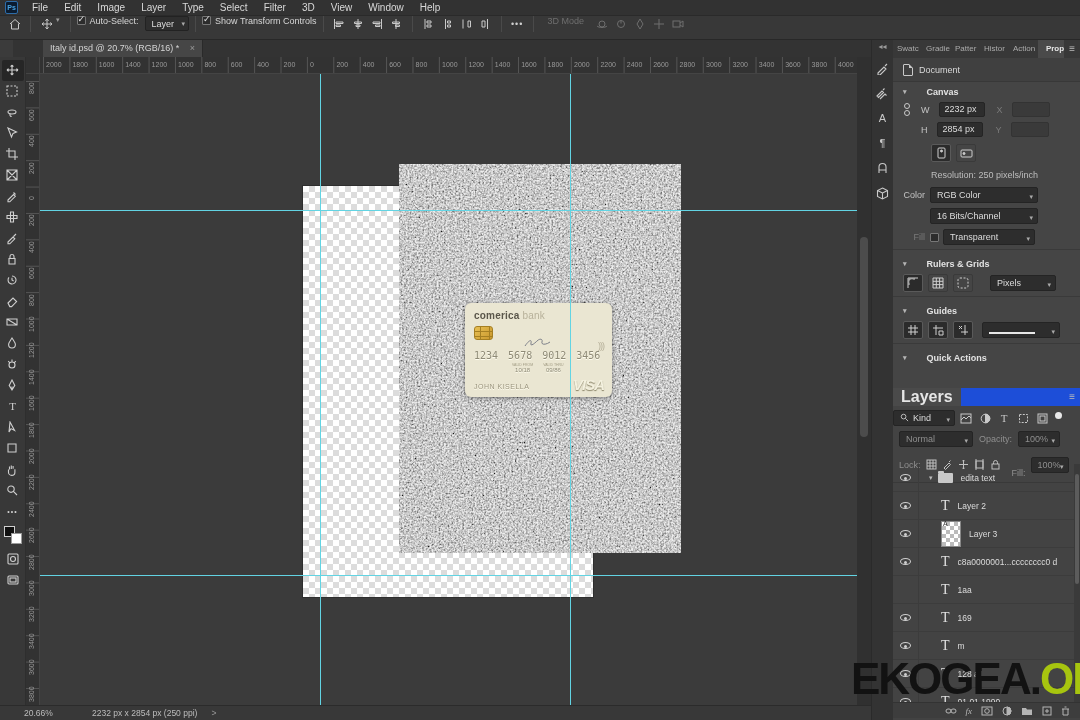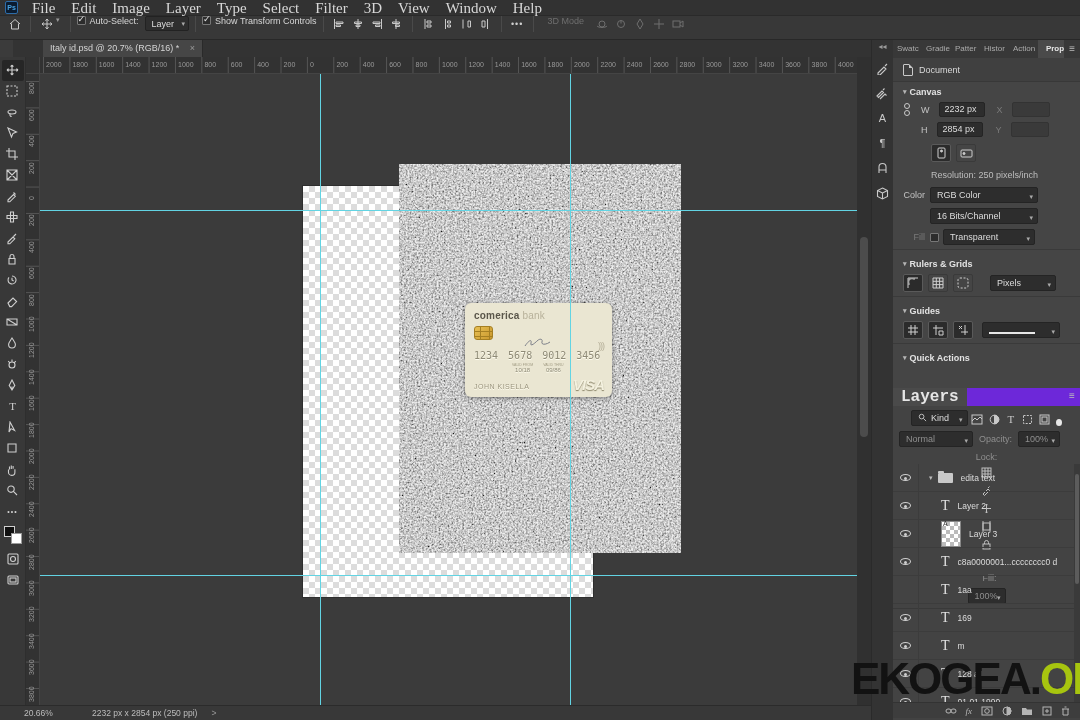--- a/index.html
+++ b/index.html
@@ -7,21 +7,21 @@
   #app {
     position:relative; width:1080px; height:720px; overflow:hidden;
     font-family:"Liberation Sans", sans-serif; color:#d6d6d6;
     background:#3b3b3b; user-select:none;
   }
   .abs { position:absolute; }
 
   
   #menubar { left:0; top:0; width:1080px; height:16px; background:#323232; display:flex; align-items:center; border-bottom:1px solid #2a2a2a; }
   #ps-logo { width:13px; height:13px; margin:0 6px 0 5px; background:#0b1c30; border:1px solid #2d6ca8; border-radius:2px; color:#4aa3e0; font-size:7px; font-weight:bold; display:flex; align-items:center; justify-content:center; }
-  .menu-item { font-size:15px; color:#d8d8d8; padding:0 8px; line-height:16px; cursor:default;font-family:Liberation Serif, serif; }
+  .menu-item { font-size:10px; color:#d8d8d8; padding:0 8px; line-height:16px; cursor:default; }
   
   #optionsbar { left:0; top:16px; width:1080px; height:24px; background:#383838; border-bottom:1px solid #282828; display:flex; align-items:flex-start; font-size:9px; }
   .sep { width:1px; height:16px; background:#4a4a4a; margin:0 6px; }
   .checkbox { width:9px; height:9px; background:#2c2c2c; border:1px solid #777; border-radius:1px; margin-right:4px; position:relative; }
   .checkbox.on:after { content:"✓"; position:absolute; left:0px; top:-3px; font-size:9px; color:#e3e3e3; }
   .dropdown { background:#2e2e2e; border:1px solid #222; border-radius:2px; color:#ddd; padding:1px 14px 1px 6px; position:relative; font-size:9px; height:15px; line-height:12px; }
   .dropdown:after { content:"▾"; position:absolute; right:3px; top:1px; font-size:7px; color:#aaa; }
   .ob-ico { width:17px; height:15px; display:flex; align-items:center; justify-content:center; margin:0 1px; border-radius:2px; }
   .ob-ico svg { stroke:#c9c9c9; fill:none; stroke-width:1; }
   .ob-ico.dim svg { stroke:#6e6e6e; }
@@ -82,43 +82,43 @@
   #dock { left:893px; top:40px; width:187px; height:680px; background:#424242; }
   #ptabs { display:flex; height:18px; background:#383838; align-items:flex-end; font-size:8px; color:#ababab; }
   .ptab { padding:0 4px; line-height:18px; white-space:nowrap; overflow:hidden; max-width:29px; }
   .ptab.active { background:#4a4a4a; color:#e6e6e6; font-weight:bold; max-width:none; padding:0 8px; }
   .hamb { margin-left:auto; padding:0 5px; color:#bbb; font-size:10px; line-height:18px; }
   #props { position:relative; height:330px; background:#454545; font-size:9px; overflow:hidden; }
   .prow { display:flex; align-items:center; padding:0 10px; }
   #doc-row { height:24px; background:#404040; border-bottom:1px solid #383838; gap:6px; color:#d9d9d9; }
   .doc-ico { width:10px; height:12px; border:1px solid #c9c9c9; border-radius:1px; position:relative; }
   .doc-ico:after{ content:""; position:absolute; right:-1px; top:-1px; border:2.5px solid; border-color:#404040 #404040 #c9c9c9 #c9c9c9; }
-  .sect-head { height:20px; color:#e2e2e2; font-weight:bold; gap:3px; }
+  .sect-head { height:20px; color:#e2e2e2; font-weight:bold; gap:20px; }
   .sect-head .chev { font-size:7px; color:#b5b5b5; }
   .field { background:#2d2d2d; border:1px solid #242424; border-radius:2px; color:#dcdcdc; height:15px; line-height:13px; padding:0 5px; }
   .field.dim { background:#3a3a3a; color:#3a3a3a; border-color:#333; }
   .flabel { color:#c3c3c3; margin-right:5px; }
   .flabel.dim { color:#7a7a7a; }
   .ddl { position:relative; background:#2d2d2d; border:1px solid #242424; border-radius:2px; height:16px; line-height:14px; color:#dcdcdc; padding:0 16px 0 6px; }
   .ddl:after { content:"▾"; position:absolute; right:4px; top:2px; font-size:7px; color:#aaa; }
   .icobtn { width:20px; height:18px; border:1px solid #3a3a3a; border-radius:2px; display:flex; align-items:center; justify-content:center; margin-right:5px; }
   .icobtn.on { background:#2b2b2b; border-color:#5a5a5a; }
   .icobtn svg { stroke:#cfcfcf; fill:none; stroke-width:1; }
   .divline { height:1px; background:#3a3a3a; margin:4px 0; }
   #link8 { width:8px; display:flex; flex-direction:column; align-items:center; gap:1px; margin-right:6px; }
   #link8 i { width:6px; height:6px; border:1px solid #c9c9c9; border-radius:50%; display:block; }
   
-  #layers-tabs { display:flex; height:18px; background:#6d28d9; align-items:flex-end;font-family:Liberation Mono, monospace; }
+  #layers-tabs { display:flex; height:18px; background:#1d4ed8; align-items:flex-end; }
   #layers-panel { position:relative; height:312px; background:#434343; font-size:9px; }
-  #lfilter { display:flex; align-items:flex-end; padding:4px 18px 2px; gap:3px; }
+  #lfilter { display:flex; align-items:center; padding:4px 0 2px; gap:3px; }
   .lfico { width:16px; height:14px; display:flex; align-items:center; justify-content:center; color:#c9c9c9; }
   .lfico svg{ stroke:#c9c9c9; fill:none; stroke-width:1; }
   .reddot { width:7px; height:7px; border-radius:50%; background:#e8e8e8; margin-left:2px; margin-top:-6px; }
   #lblend { display:flex; align-items:center; padding:3px 6px; gap:6px; }
-  #llock { display:flex; align-items:center; padding:2px 6px 4px; gap:5px; border-bottom:1px solid #393939; color:#8f8f8f;flex-direction:column; }
+  #llock { display:flex; align-items:center; padding:2px 6px 4px; gap:5px; border-bottom:1px solid #393939; color:#8f8f8f; }
   #llock .lk { color:#c0c0c0; font-size:9px; }
   #layer-rows { position:absolute; left:0; right:6px; top:58px; bottom:16px; overflow:hidden; }
   .lrow { display:flex; align-items:center; height:28px; border-bottom:1px solid #3c3c3c; position:relative; }
   .eyecell { width:26px; height:100%; border-right:1px solid #3c3c3c; display:flex; align-items:center; justify-content:center; flex:none; }
   .eye { width:11px; height:7px; border:1px solid #cfcfcf; border-radius:50%; position:relative; }
   .eye:after { content:""; position:absolute; left:3px; top:1.5px; width:3px; height:3px; background:#cfcfcf; border-radius:50%; }
   .lthumb { margin-left:10px; flex:none; display:flex; align-items:center; justify-content:center; }
   .lrow.child .lthumb { margin-left:22px; }
   .tthumb { font-size:14px; color:#e0e0e0; font-family:"Liberation Serif", serif; }
   .pxthumb { width:20px; height:26px; border:1px solid #888;

